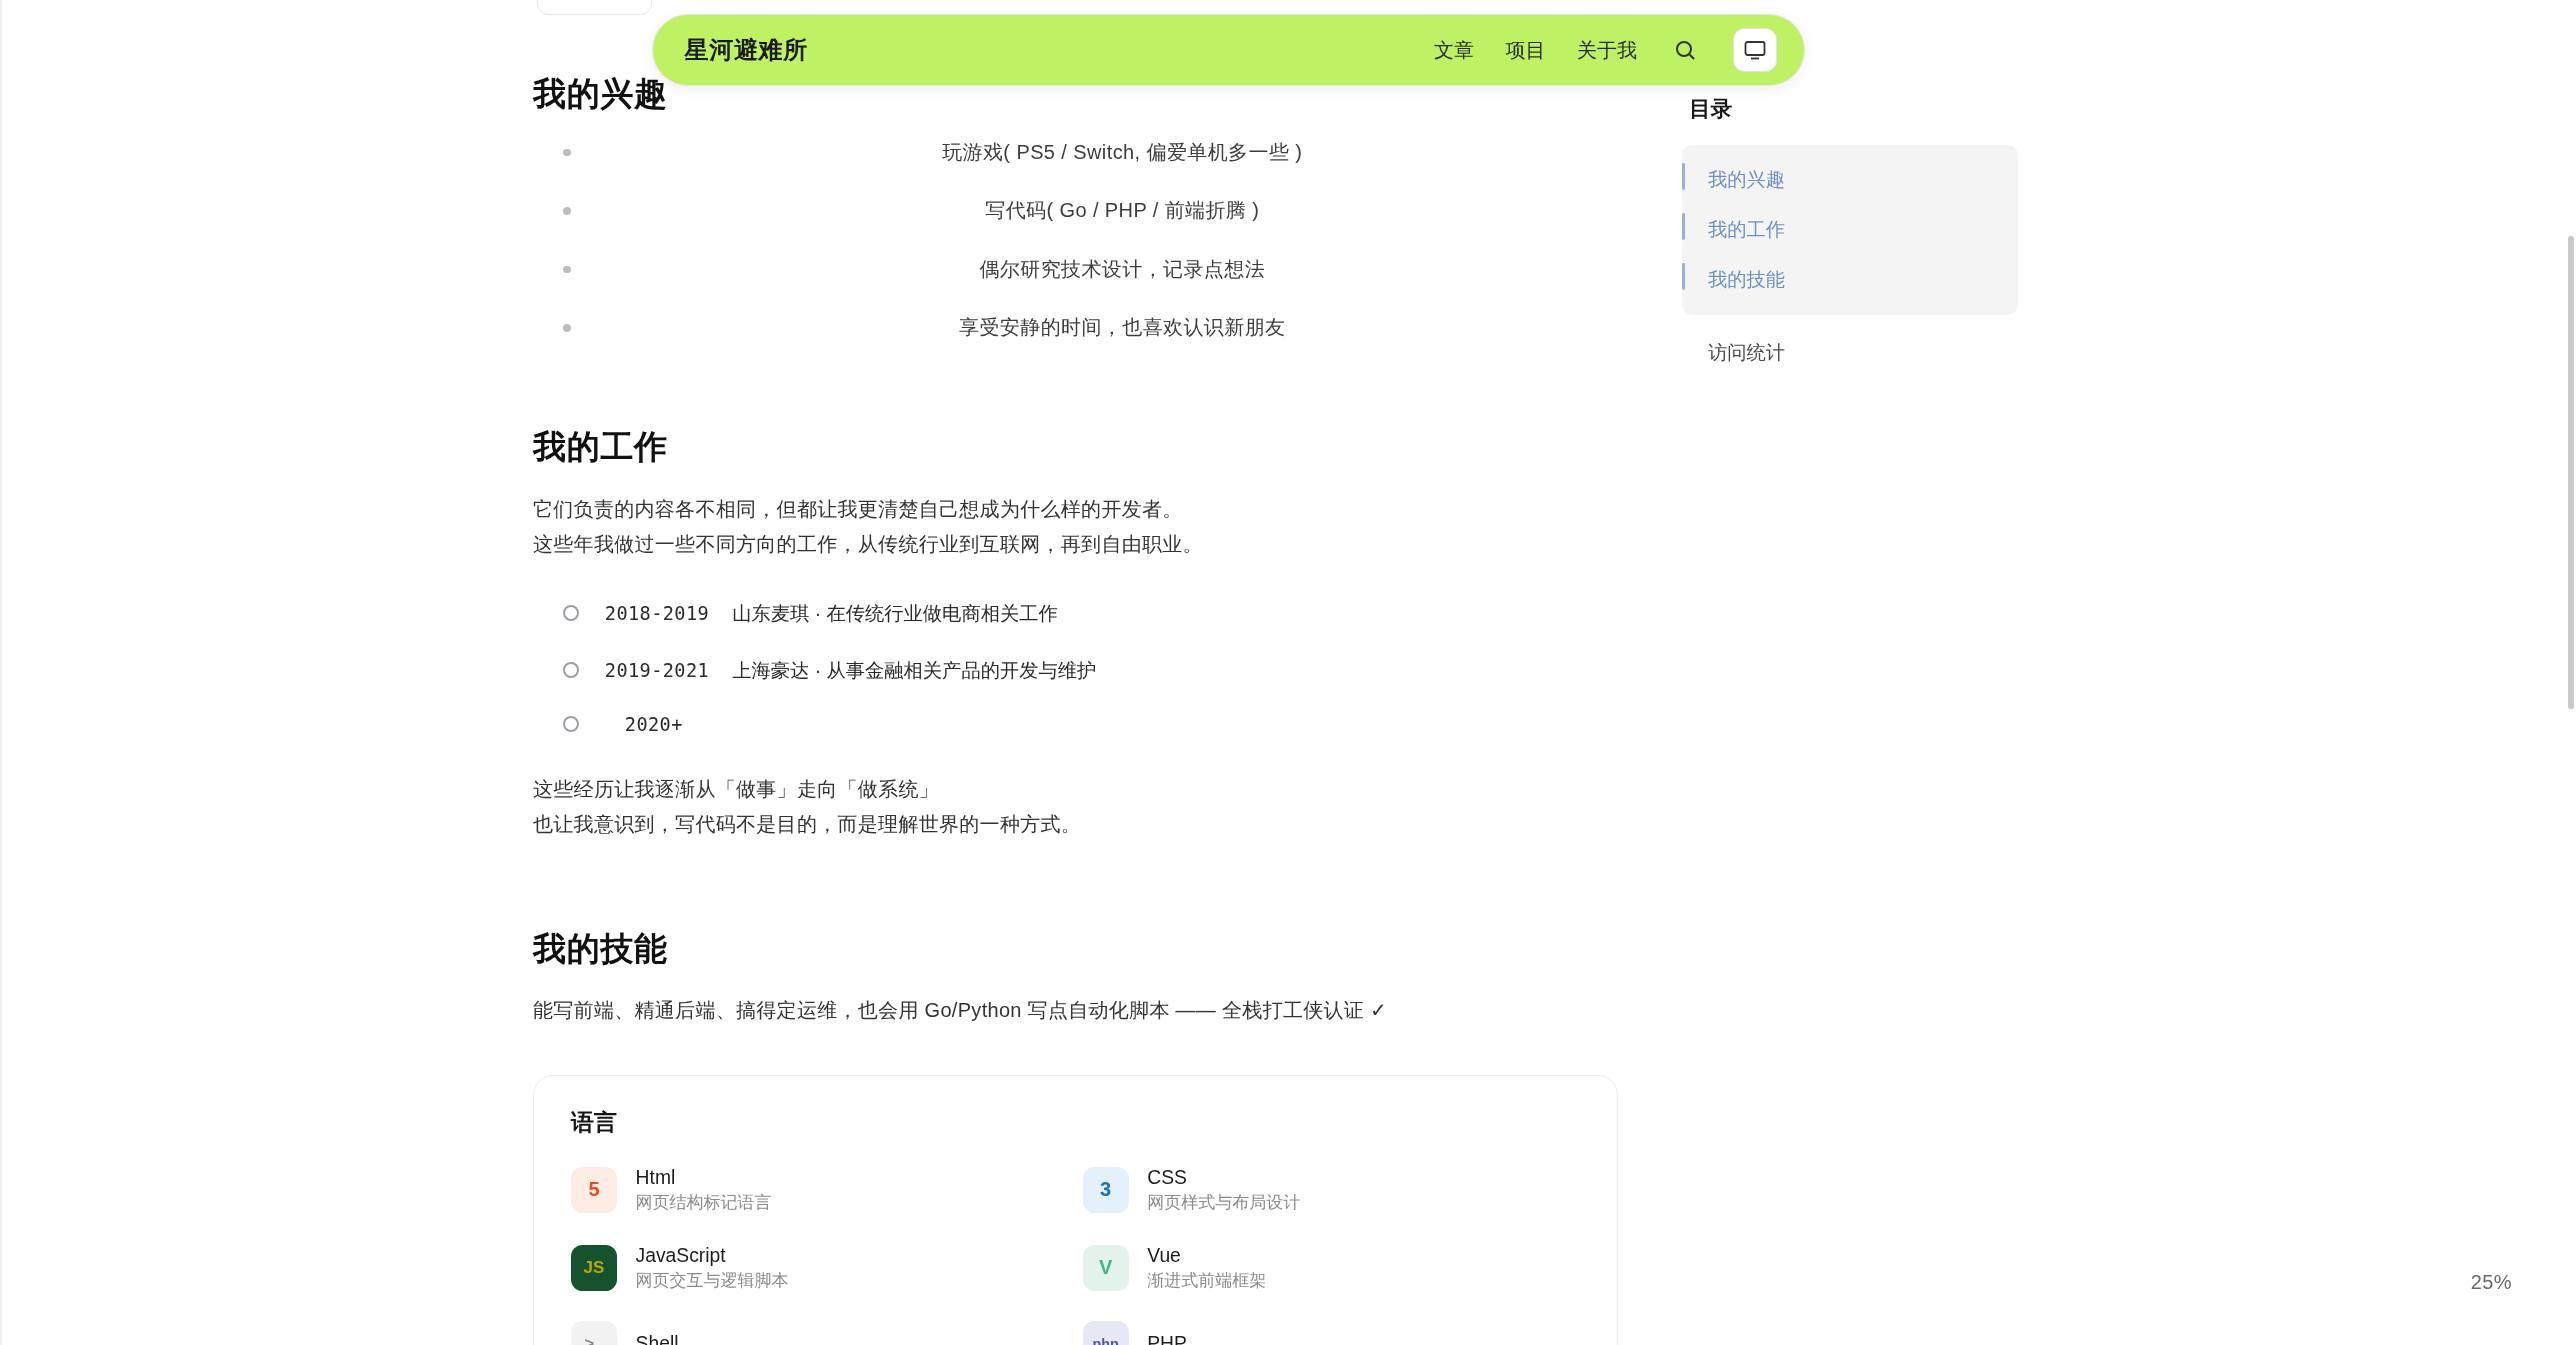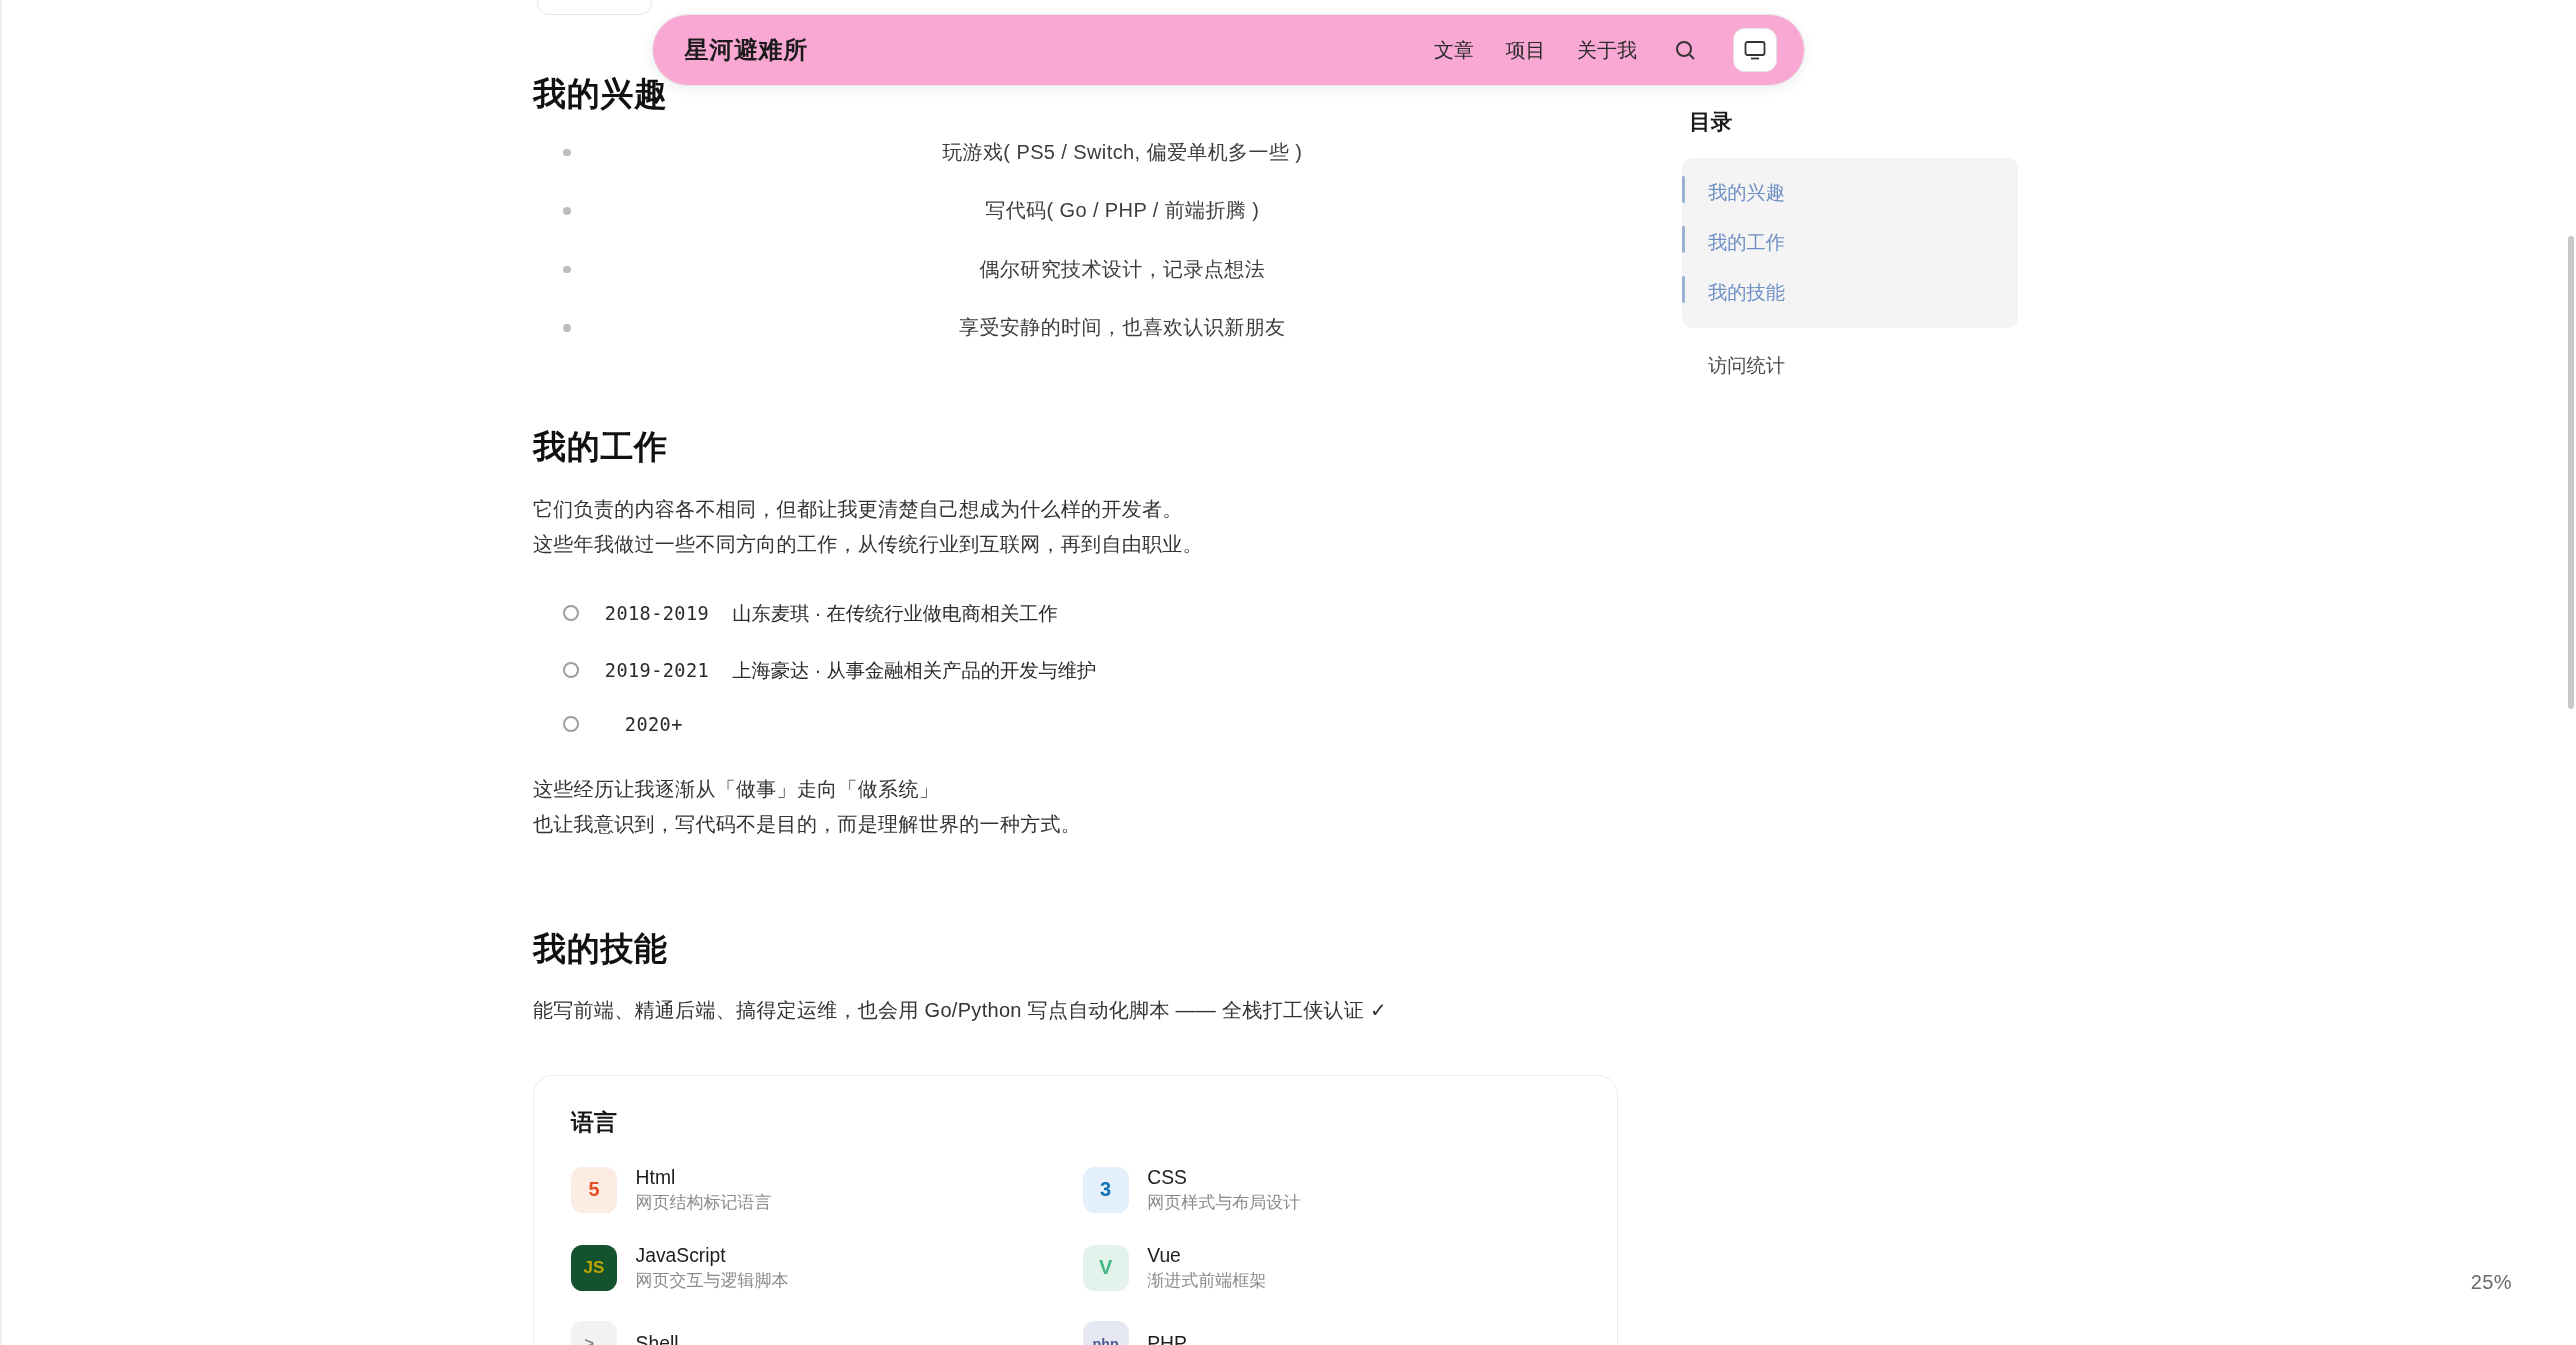--- a/index.html
+++ b/index.html
@@ -10,21 +10,21 @@
     font-family: "Liberation Sans", sans-serif;
     overflow: hidden;
   }
   body { position: relative; }
 
   
   .nav-wrap {
     position: absolute;
     top: 14.3px; left: 652px;
     width: 1153px; height: 72px;
-    background: #f9a8d4;
+    background: #bef264;
     border: 1.4px solid #e7e7e7;
     border-radius: 36px;
     box-shadow: 0 2.9px 13px rgba(0,0,0,0.07);
     display: flex;
     align-items: center;
     padding: 0 27px 0 31.5px;
   }
   .nav-left-stub {
     position: absolute;
     top: -17px; left: 537px;
@@ -173,21 +173,21 @@
     color: #fff;
     font-family: "Liberation Sans", sans-serif;
     flex: 0 0 auto;
   }
   .skill-name { font-size: 19.3px; color: #1c1c1c; line-height: 1.35; }
   .skill-desc { font-size: 17px; color: #8b8b8b; line-height: 1.35; }
 
   
   .toc {
     position: absolute;
-    top: 107px;
+    top: 94px;
     left: 1682px;
     width: 336px;
   }
   .toc-title {
     font-size: 21.5px;
     font-weight: 700;
     color: #1a1a1a;
     margin-bottom: 21.5px;
     margin-left: 7.2px;
   }

